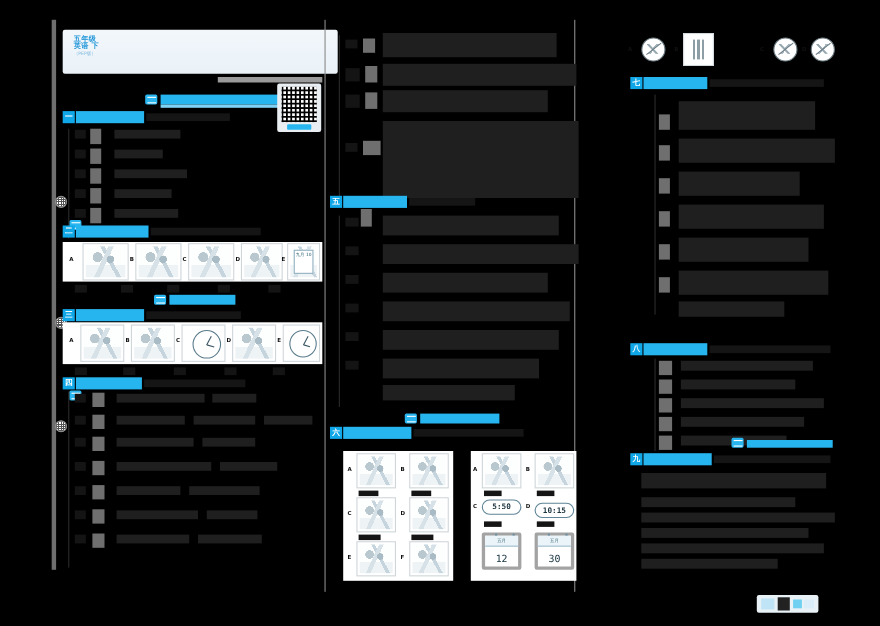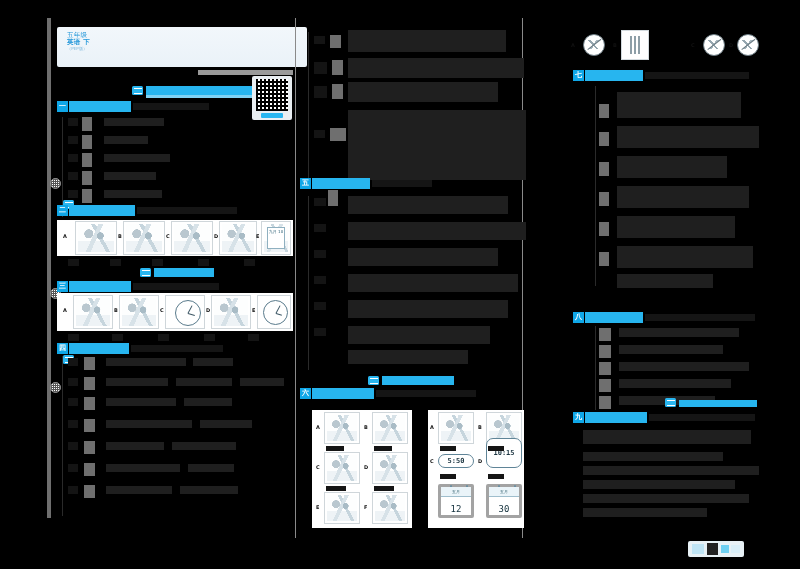--- a/index.html
+++ b/index.html
@@ -20,21 +20,21 @@
   
   #masthead {
     left: 9px; top: 27px; width: 250px; height: 40px;
     background: linear-gradient(180deg,#f2f7fb 0%,#eaf2f8 100%);
     border-radius: 2px;
   }
   #grade-badge {
     position: absolute; left: 10px; top: 5px; width: 40px; text-align: left;
     line-height: 1.15;
   }
-  #grade-badge .g1 { font-size: 6.5px; color: #2196d9; font-weight: normal; letter-spacing: .3px;}
+  #grade-badge .g1 { font-size: 6.5px; color: #2196d9; font-weight: bold; letter-spacing: .3px;}
   #grade-badge .g2 { font-size: 6.5px; color: #2196d9; font-weight: bold; letter-spacing: .3px;}
   #grade-badge .g3 { font-size: 4.2px; color: #7fb9dd; }
   #paper-title {
     position: absolute; left: 60px; top: 12px; width: 185px;
     text-align: center; font-size: 11.5px; font-weight: bold; color: #111;
     letter-spacing: .5px;
   }
 
   
   .col { position: absolute; top: 0; height: 569px; }
@@ -454,21 +454,21 @@
     </div>
 
     <div class="paper" style="left:128px; top:410px; width:96px; height:118px;">
       <div class="pic" style="left:10px; top:2px; width:36px; height:32px;">
           <div class="ink"></div>
         </div>
       <div class="pic" style="left:58px; top:2px; width:36px; height:32px;">
           <div class="ink"></div>
         </div>
       <div class="timecard" style="left:10px; top:44px; width:36px; height:14px;">5:50</div>
-      <div class="timecard" style="left:58px; top:28px; width:36px; height:30px;">10:15</div>
+      <div class="timecard" style="left:58px; top:47px; width:36px; height:14px;">10:15</div>
       <div class="calcard" style="left:10px; top:74px; width:36px; height:34px;">
         <div class="ring" style="left:9px;"></div>
           <div class="ring" style="left:25px;"></div>
         <div class="cal-top">五月</div>
         <div class="cal-num">12</div>
       </div>
       <div class="calcard" style="left:58px; top:74px; width:36px; height:34px;">
         <div class="ring" style="left:9px;"></div>
           <div class="ring" style="left:25px;"></div>
         <div class="cal-top">五月</div>

